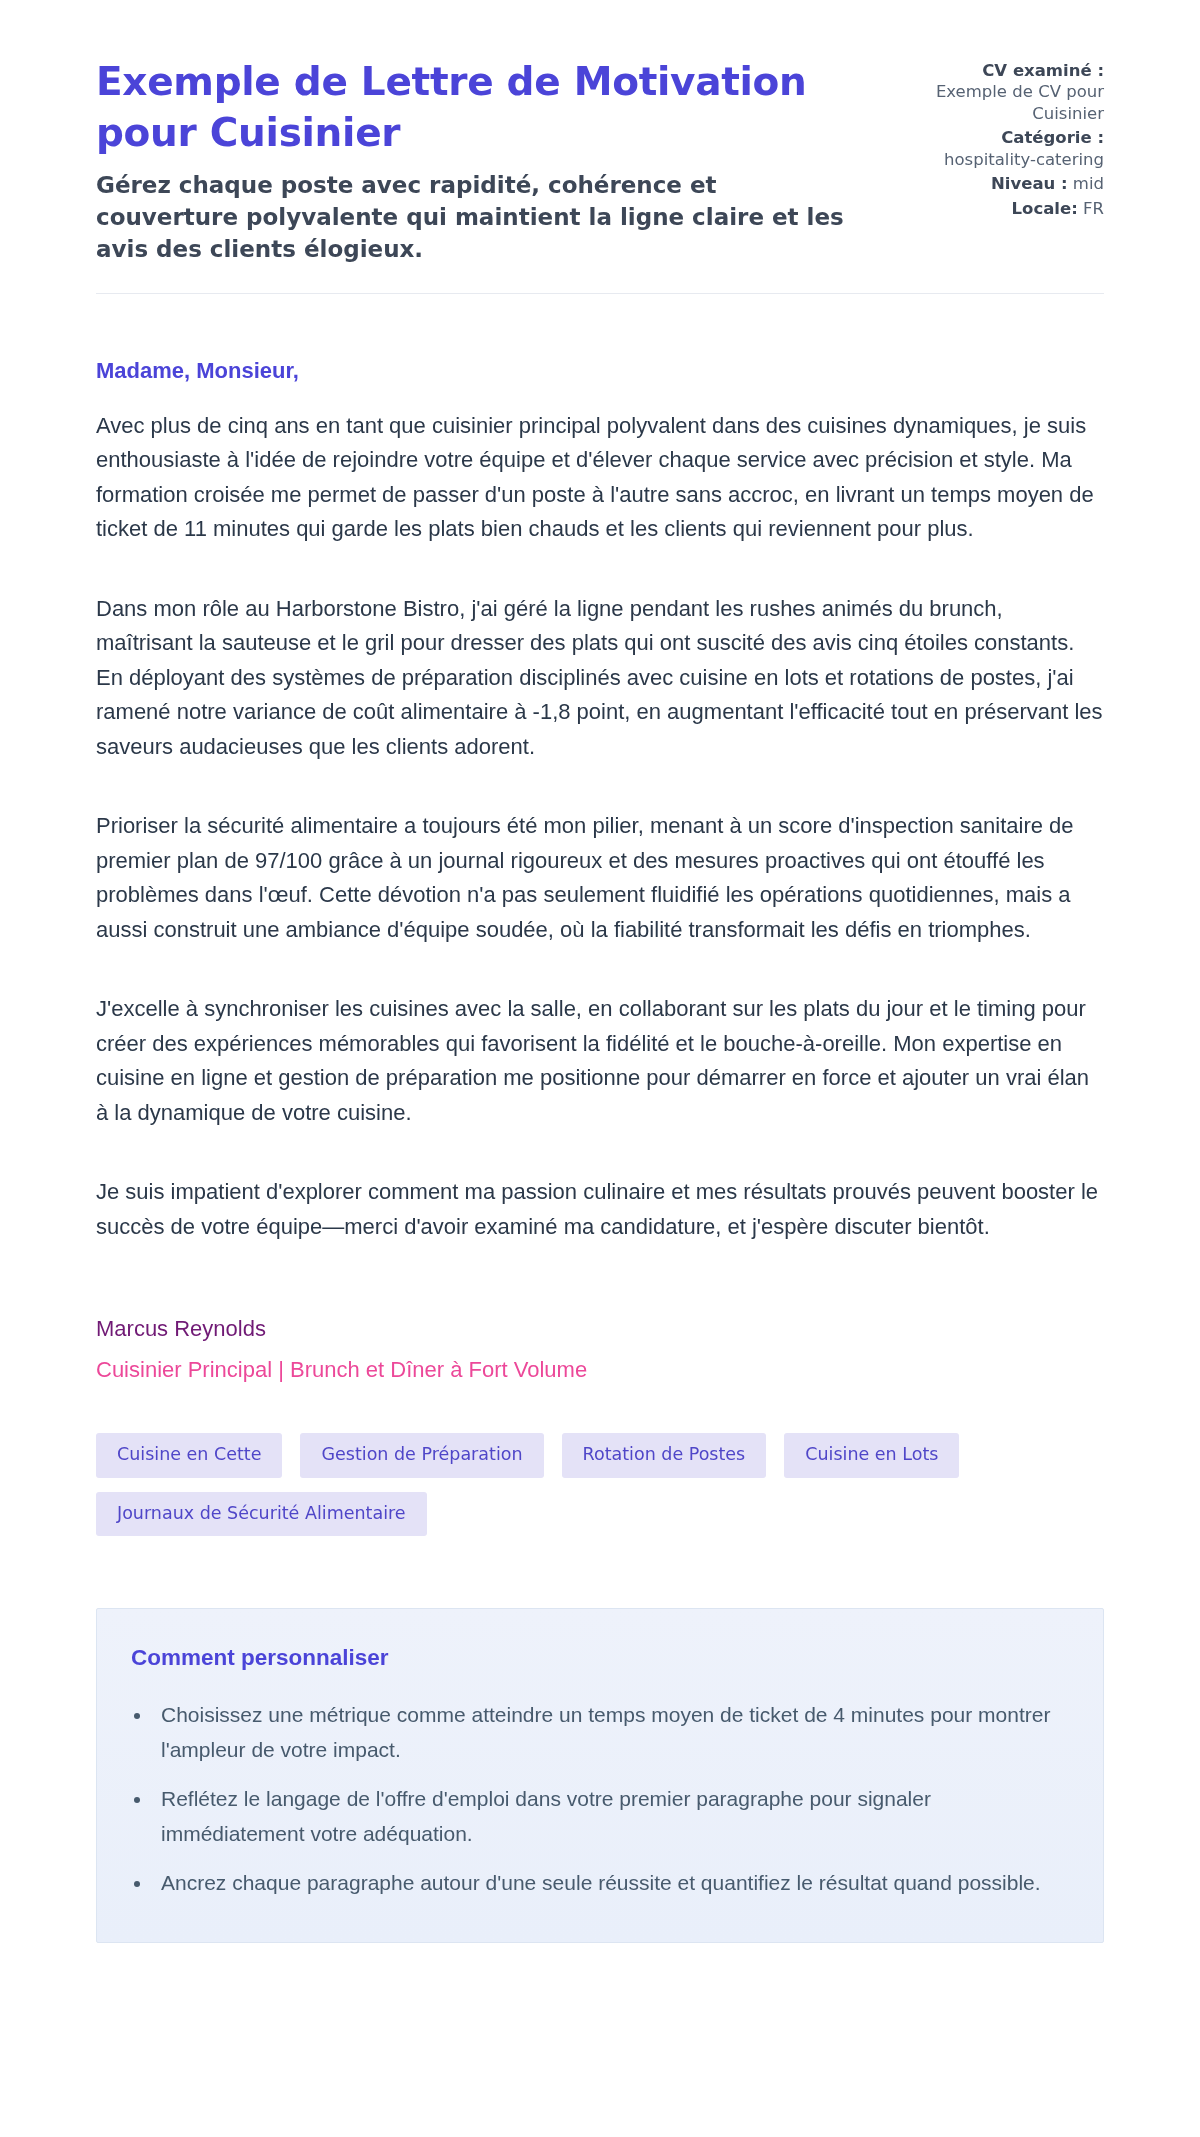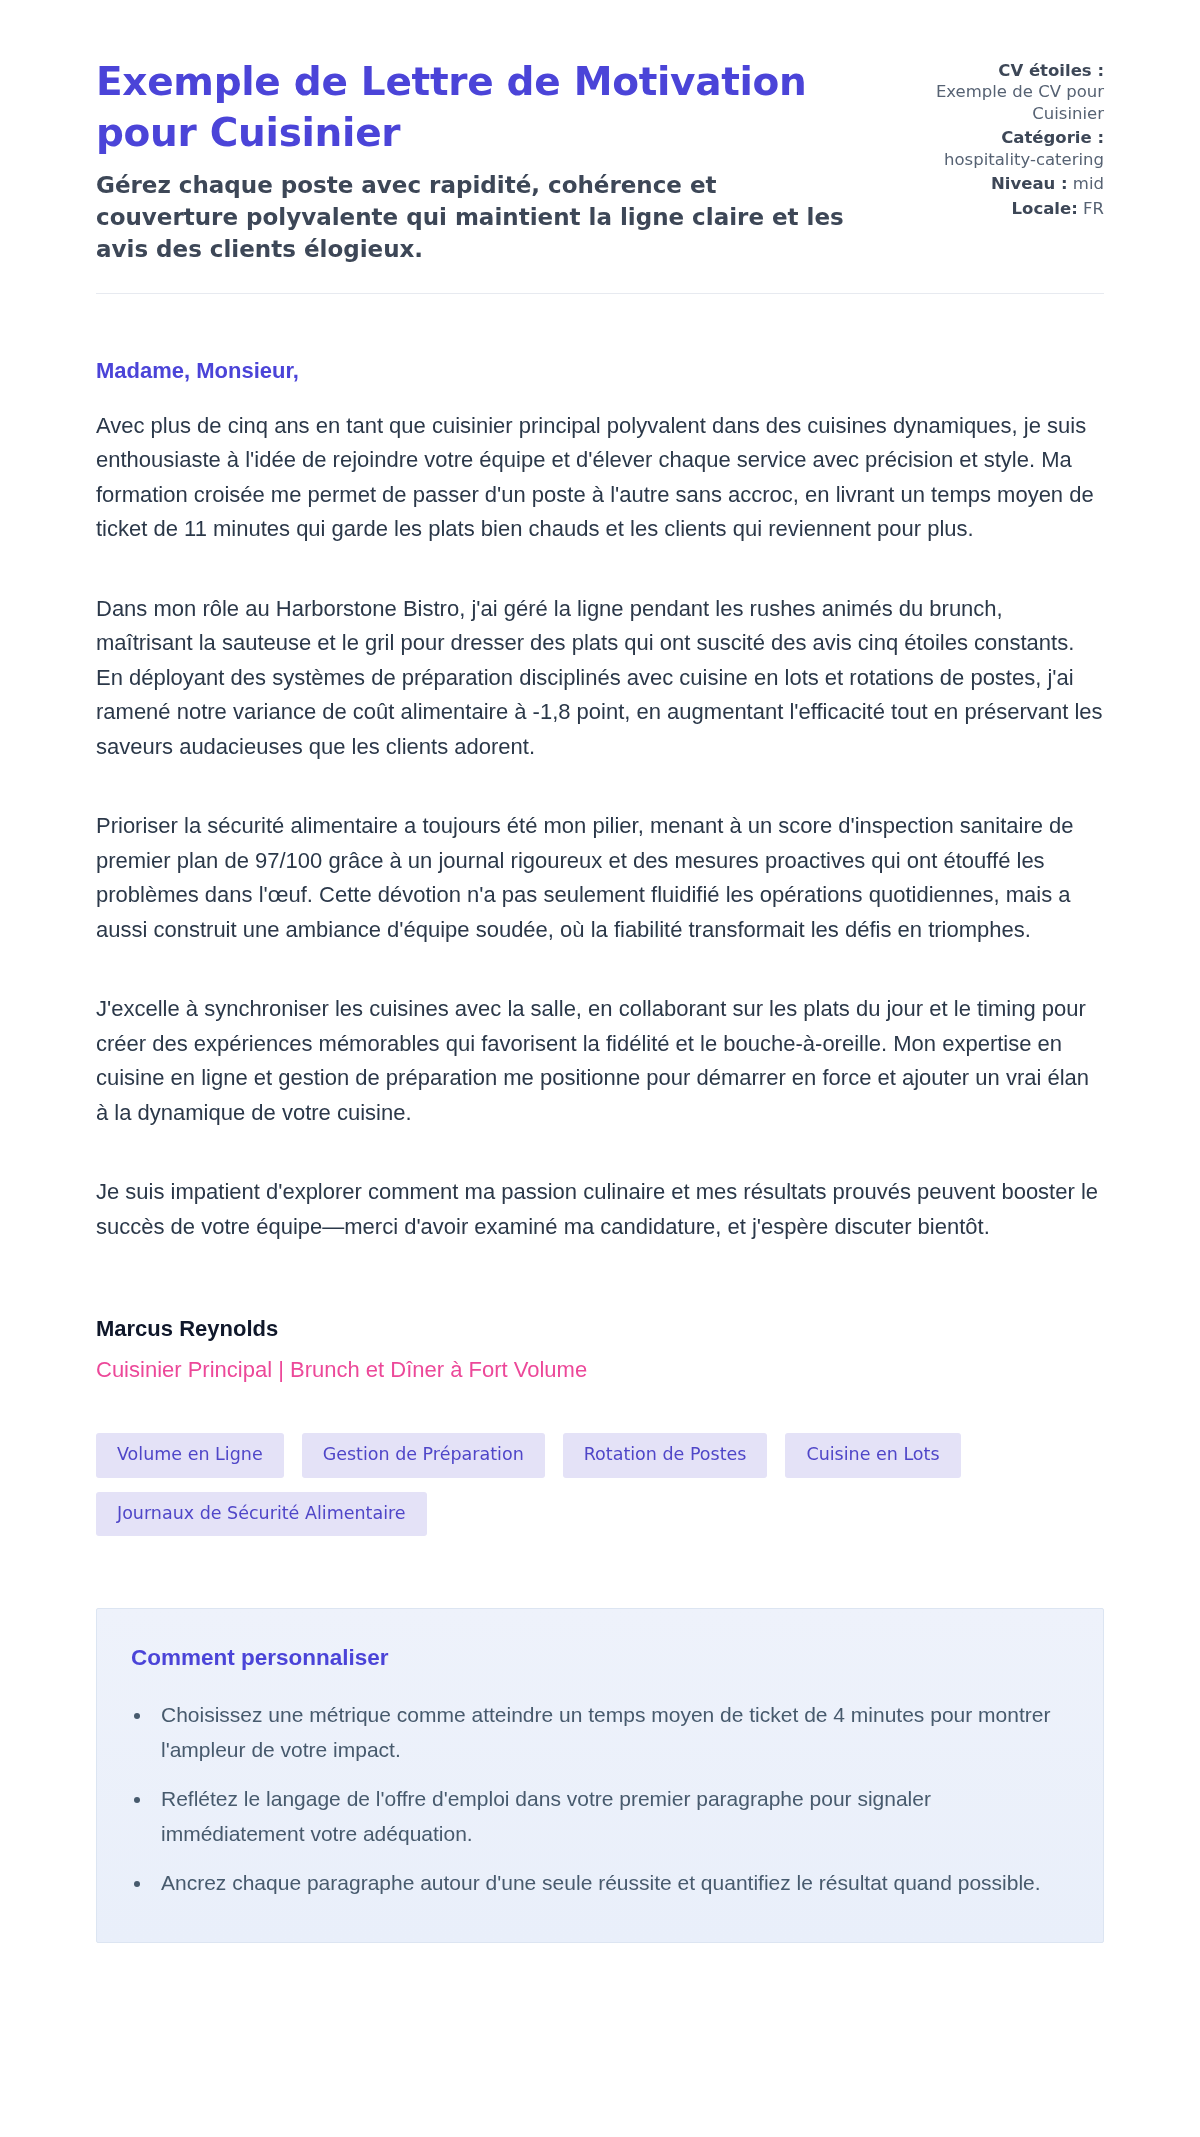--- a/index.html
+++ b/index.html
@@ -68,22 +68,22 @@
     font-size: 22px;
     line-height: 34.5px;
     color: #2b3849;
     margin-bottom: 45px;
   }
   .letter p.body-paragraph:last-of-type { margin-bottom: 0; }
 
   .signature { margin-top: 70px; font-family: "Liberation Sans", sans-serif; }
   .signature-name {
     font-size: 22px;
-    font-weight: 700;
-    color: #0f172a;
+    font-weight: 400;
+    color: #701a75;
     line-height: 30px;
   }
   .signature-role {
     margin-top: 11px;
     font-size: 22px;
     font-weight: 400;
     color: #ec4899;
     line-height: 30px;
   }
 
@@ -140,21 +140,21 @@
 
 <div class="page">
 
   <div class="header">
     <div class="header-left">
       <h1 class="page-title">Exemple de Lettre de Motivation pour Cuisinier</h1>
       <p class="page-subtitle">Gérez chaque poste avec rapidité, cohérence et couverture polyvalente qui maintient la ligne claire et les avis des clients élogieux.</p>
     </div>
     <div class="meta">
       <div class="meta-item">
-        <span class="meta-label">CV étoiles :</span>
+        <span class="meta-label">CV examiné :</span>
         <span class="meta-value">Exemple de CV pour Cuisinier</span>
       </div>
       <div class="meta-item">
         <span class="meta-label">Catégorie :</span>
         <span class="meta-value">hospitality-catering</span>
       </div>
       <div class="meta-item">
         <span class="meta-label">Niveau :</span>
         <span class="meta-value">mid</span>
       </div>
@@ -175,21 +175,21 @@
     <p class="body-paragraph">J'excelle à synchroniser les cuisines avec la salle, en collaborant sur les plats du jour et le timing pour créer des expériences mémorables qui favorisent la fidélité et le bouche-à-oreille. Mon expertise en cuisine en ligne et gestion de préparation me positionne pour démarrer en force et ajouter un vrai élan à la dynamique de votre cuisine.</p>
     <p class="body-paragraph">Je suis impatient d'explorer comment ma passion culinaire et mes résultats prouvés peuvent booster le succès de votre équipe—merci d'avoir examiné ma candidature, et j'espère discuter bientôt.</p>
 
     <div class="signature">
       <div class="signature-name">Marcus Reynolds</div>
       <div class="signature-role">Cuisinier Principal | Brunch et Dîner à Fort Volume</div>
     </div>
   </div>
 
   <div class="tags">
-    <span class="tag">Volume en Ligne</span>
+    <span class="tag">Cuisine en Cette</span>
     <span class="tag">Gestion de Préparation</span>
     <span class="tag">Rotation de Postes</span>
     <span class="tag">Cuisine en Lots</span>
     <span class="tag">Journaux de Sécurité Alimentaire</span>
   </div>
 
   <div class="tips-box">
     <div class="tips-heading">Comment personnaliser</div>
     <ul class="tips-list">
       <li>Choisissez une métrique comme atteindre un temps moyen de ticket de 4 minutes pour montrer l'ampleur de votre impact.</li>

